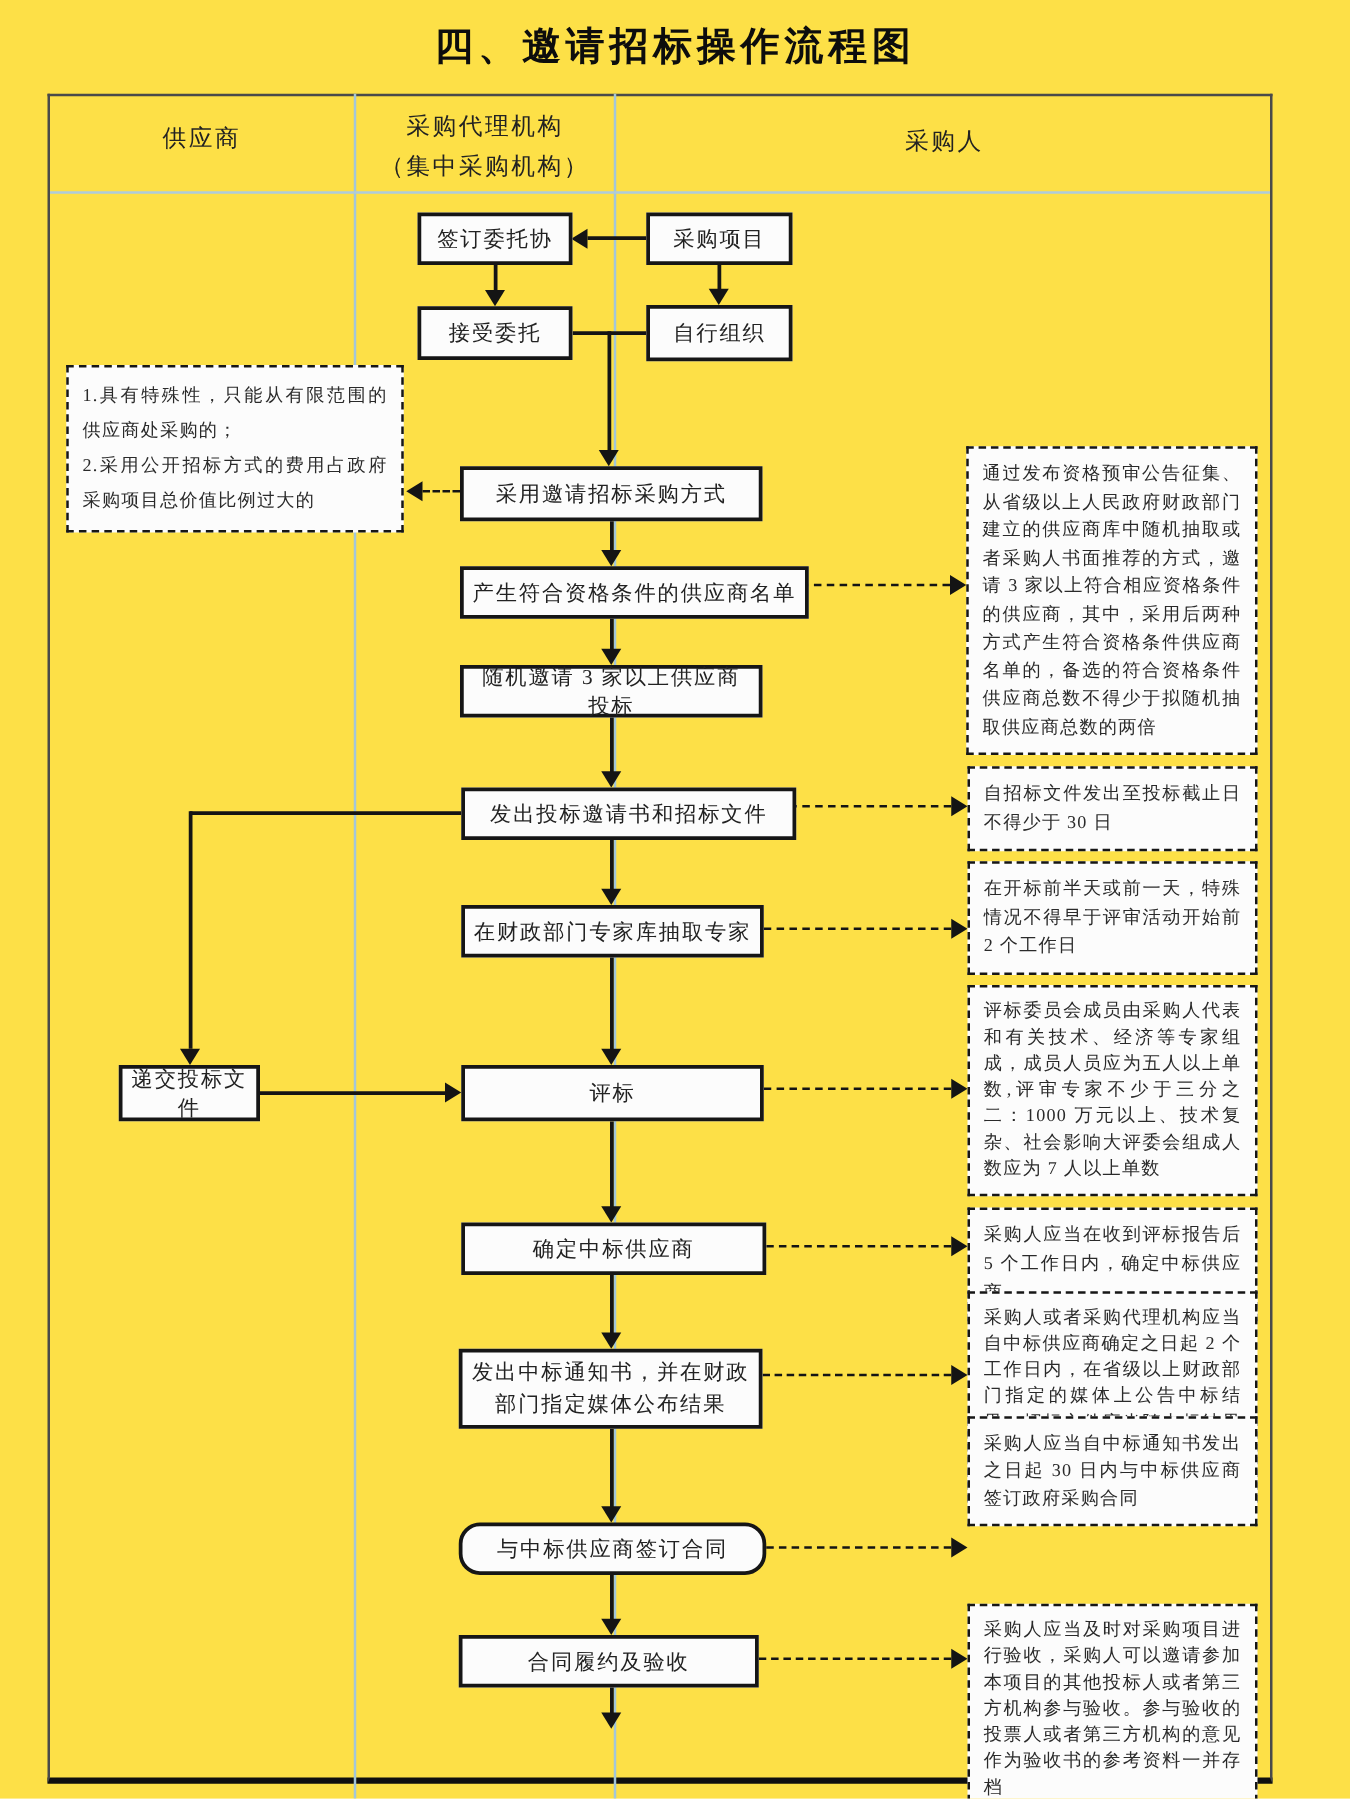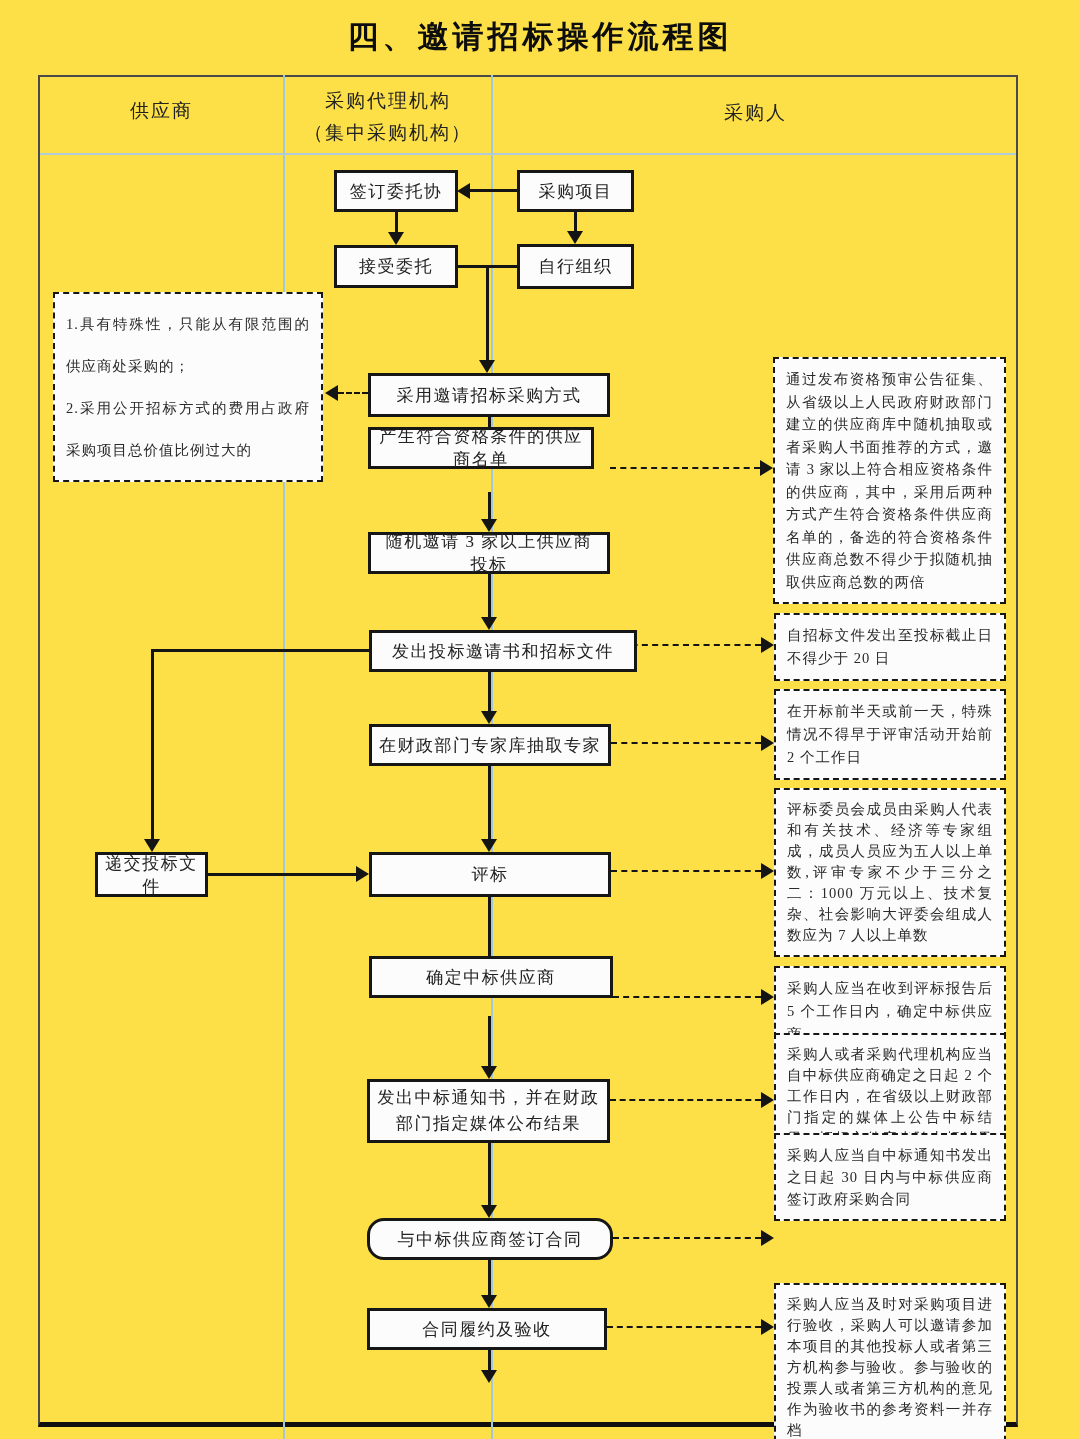--- a/index.html
+++ b/index.html
@@ -58,35 +58,35 @@
     <div style="margin-top:6px;">（集中采购机构）</div>
   </div>
   <div class="lane-label" style="left:493px; top:100px; width:525px;">采购人</div>
 
   <div class="box" style="left:334px; top:170px; width:124px; height:42px;">签订委托协</div>
   <div class="box" style="left:517px; top:170px; width:117px; height:41px;">采购项目</div>
   <div class="box" style="left:334px; top:245px; width:124px; height:43px;">接受委托</div>
   <div class="box" style="left:517px; top:244px; width:117px; height:45px;">自行组织</div>
 
   <div class="box" style="left:368px; top:373px; width:242px; height:44px;">采用邀请招标采购方式</div>
-  <div class="box" style="left:368px; top:427px; width:226px; height:39px;font-family:Liberation Serif, serif;">产生符合资格条件的供应商名单</div>
+  <div class="box" style="left:368px; top:453px; width:279px; height:39px;font-family:Liberation Serif, serif;">产生符合资格条件的供应商名单</div>
   <div class="box" style="left:368px; top:532px; width:242px; height:38px;">随机邀请 3 家以上供应商投标</div>
   <div class="box" style="left:369px; top:630px; width:268px; height:41px;">发出投标邀请书和招标文件</div>
   <div class="box" style="left:369px; top:724px; width:242px; height:39px;">在财政部门专家库抽取专家</div>
   <div class="box" style="left:95px; top:852px; width:113px; height:45px;">递交投标文件</div>
   <div class="box" style="left:369px; top:852px; width:242px; height:45px;">评标</div>
-  <div class="box" style="left:369px; top:956px; width:244px; height:20px;font-family:Liberation Serif, serif;">确定中标供应商</div>
+  <div class="box" style="left:369px; top:978px; width:244px; height:20px;font-family:Liberation Serif, serif;">确定中标供应商</div>
   <div class="box" style="left:367px; top:1079px; width:243px; height:64px; line-height:26px;">发出中标通知书，并在财政部门指定媒体公布结果</div>
   <div class="box" style="left:367px; top:1218px; width:246px; height:40px;border-radius:17px;">与中标供应商签订合同</div>
   <div class="box" style="left:367px; top:1308px; width:240px; height:39px;">合同履约及验收</div>
 
-  <div class="note pre" style="left:53px; top:292px; width:270px; min-height:122px; line-height:42px;">1.具有特殊性，只能从有限范围的供应商处采购的；
+  <div class="note pre" style="left:53px; top:292px; width:270px; min-height:122px; line-height:28px;">1.具有特殊性，只能从有限范围的供应商处采购的；
 2.采用公开招标方式的费用占政府采购项目总价值比例过大的</div>
   <div class="note" style="left:773px; top:357px; width:233px; min-height:220px; line-height:22.5px;">通过发布资格预审公告征集、从省级以上人民政府财政部门建立的供应商库中随机抽取或者采购人书面推荐的方式，邀请 3 家以上符合相应资格条件的供应商，其中，采用后两种方式产生符合资格条件供应商名单的，备选的符合资格条件供应商总数不得少于拟随机抽取供应商总数的两倍</div>
-  <div class="note" style="left:774px; top:613px; width:232px; min-height:55px; line-height:23px;">自招标文件发出至投标截止日不得少于 20 日</div>
+  <div class="note" style="left:774px; top:613px; width:232px; min-height:55px; line-height:23px;">自招标文件发出至投标截止日不得少于 30 日</div>
   <div class="note" style="left:774px; top:689px; width:232px; min-height:80px; line-height:23px;">在开标前半天或前一天，特殊情况不得早于评审活动开始前 2 个工作日</div>
   <div class="note" style="left:774px; top:788px; width:232px; min-height:146px; line-height:21px;">评标委员会成员由采购人代表和有关技术、经济等专家组成，成员人员应为五人以上单数,评审专家不少于三分之二：1000 万元以上、技术复杂、社会影响大评委会组成人数应为 7 人以上单数</div>
   <div class="note" style="left:774px; top:966px; width:232px; min-height:58px; line-height:23px;">采购人应当在收到评标报告后 5 个工作日内，确定中标供应商</div>
   <div class="note" style="left:774px; top:1033px; width:232px; min-height:140px; line-height:21px;">采购人或者采购代理机构应当自中标供应商确定之日起 2 个工作日内，在省级以上财政部门指定的媒体上公告中标结果，招标文件应当随中标结果同时公告，公告期限为 1 个工作日</div>
   <div class="note" style="left:774px; top:1133px; width:232px; min-height:78px; line-height:22px;">采购人应当自中标通知书发出之日起 30 日内与中标供应商签订政府采购合同</div>
   <div class="note" style="left:774px; top:1283px; width:232px; min-height:128px; line-height:21px;">采购人应当及时对采购项目进行验收，采购人可以邀请参加本项目的其他投标人或者第三方机构参与验收。参与验收的投票人或者第三方机构的意见作为验收书的参考资料一并存档</div>
 
   <div class="hline" style="left:470px; top:189px; width:47px; height:3px;"></div>
   <div class="arr arr-left" style="left:457px; top:183px;"></div>
 

